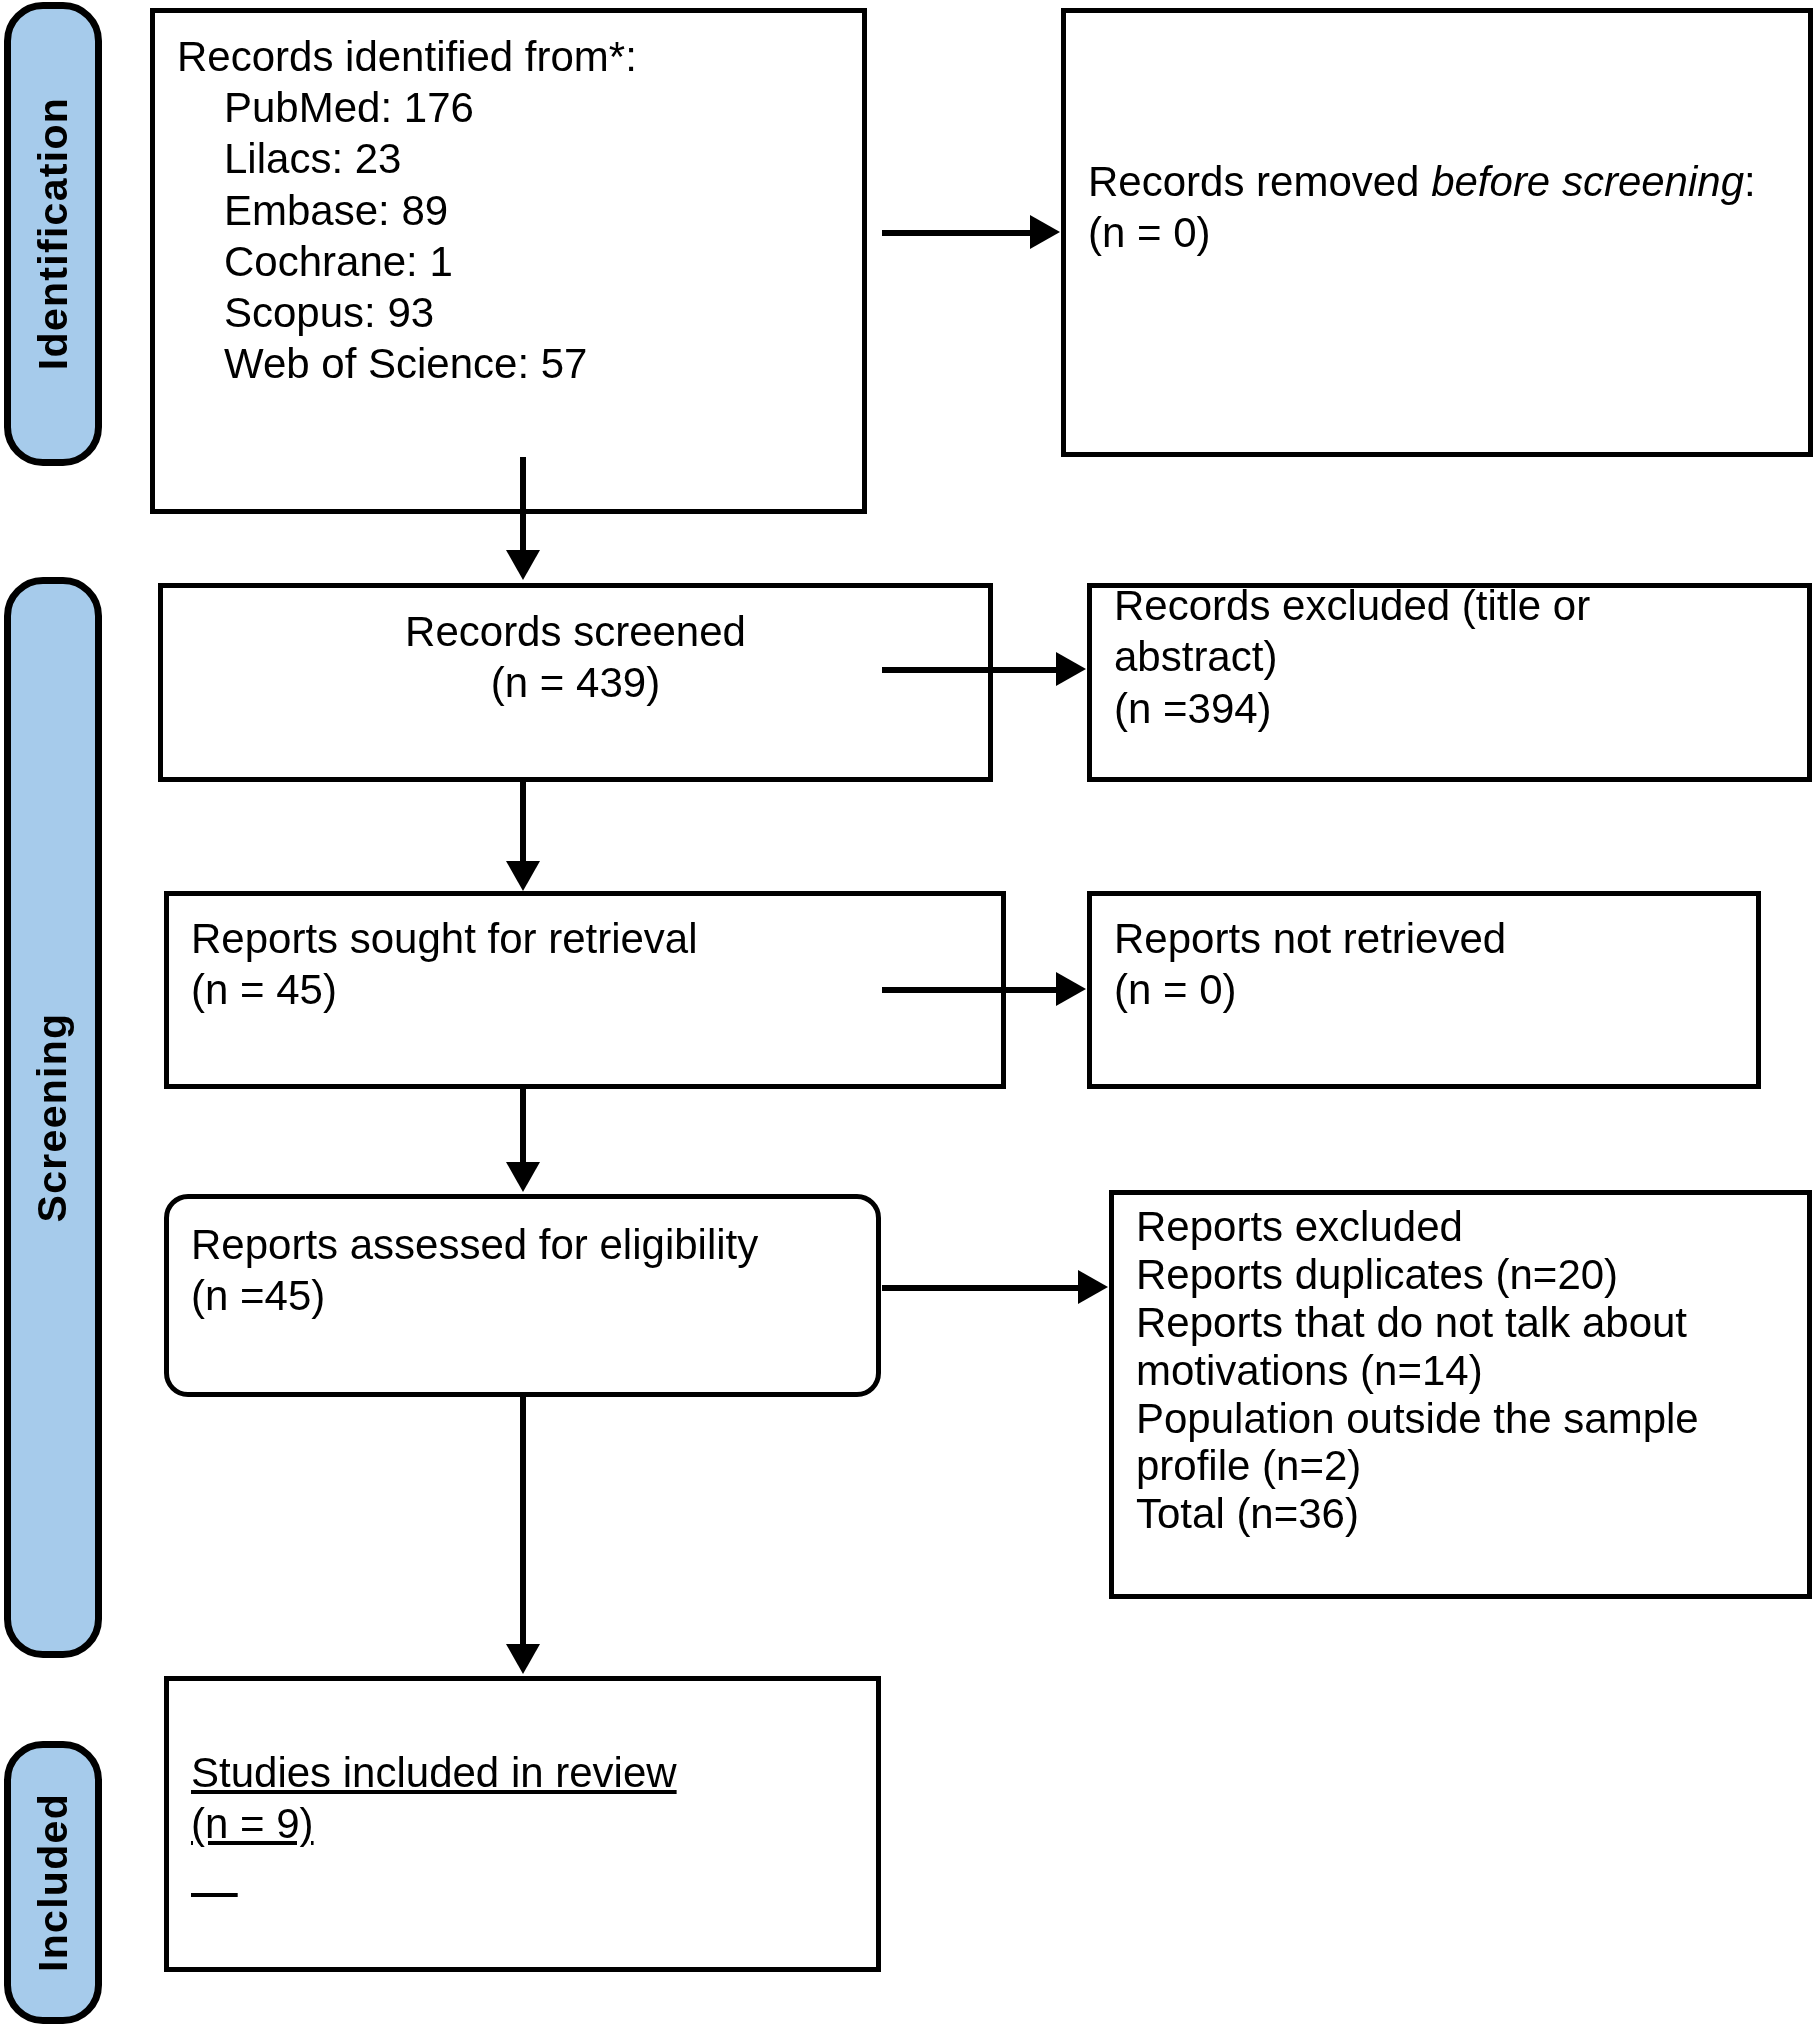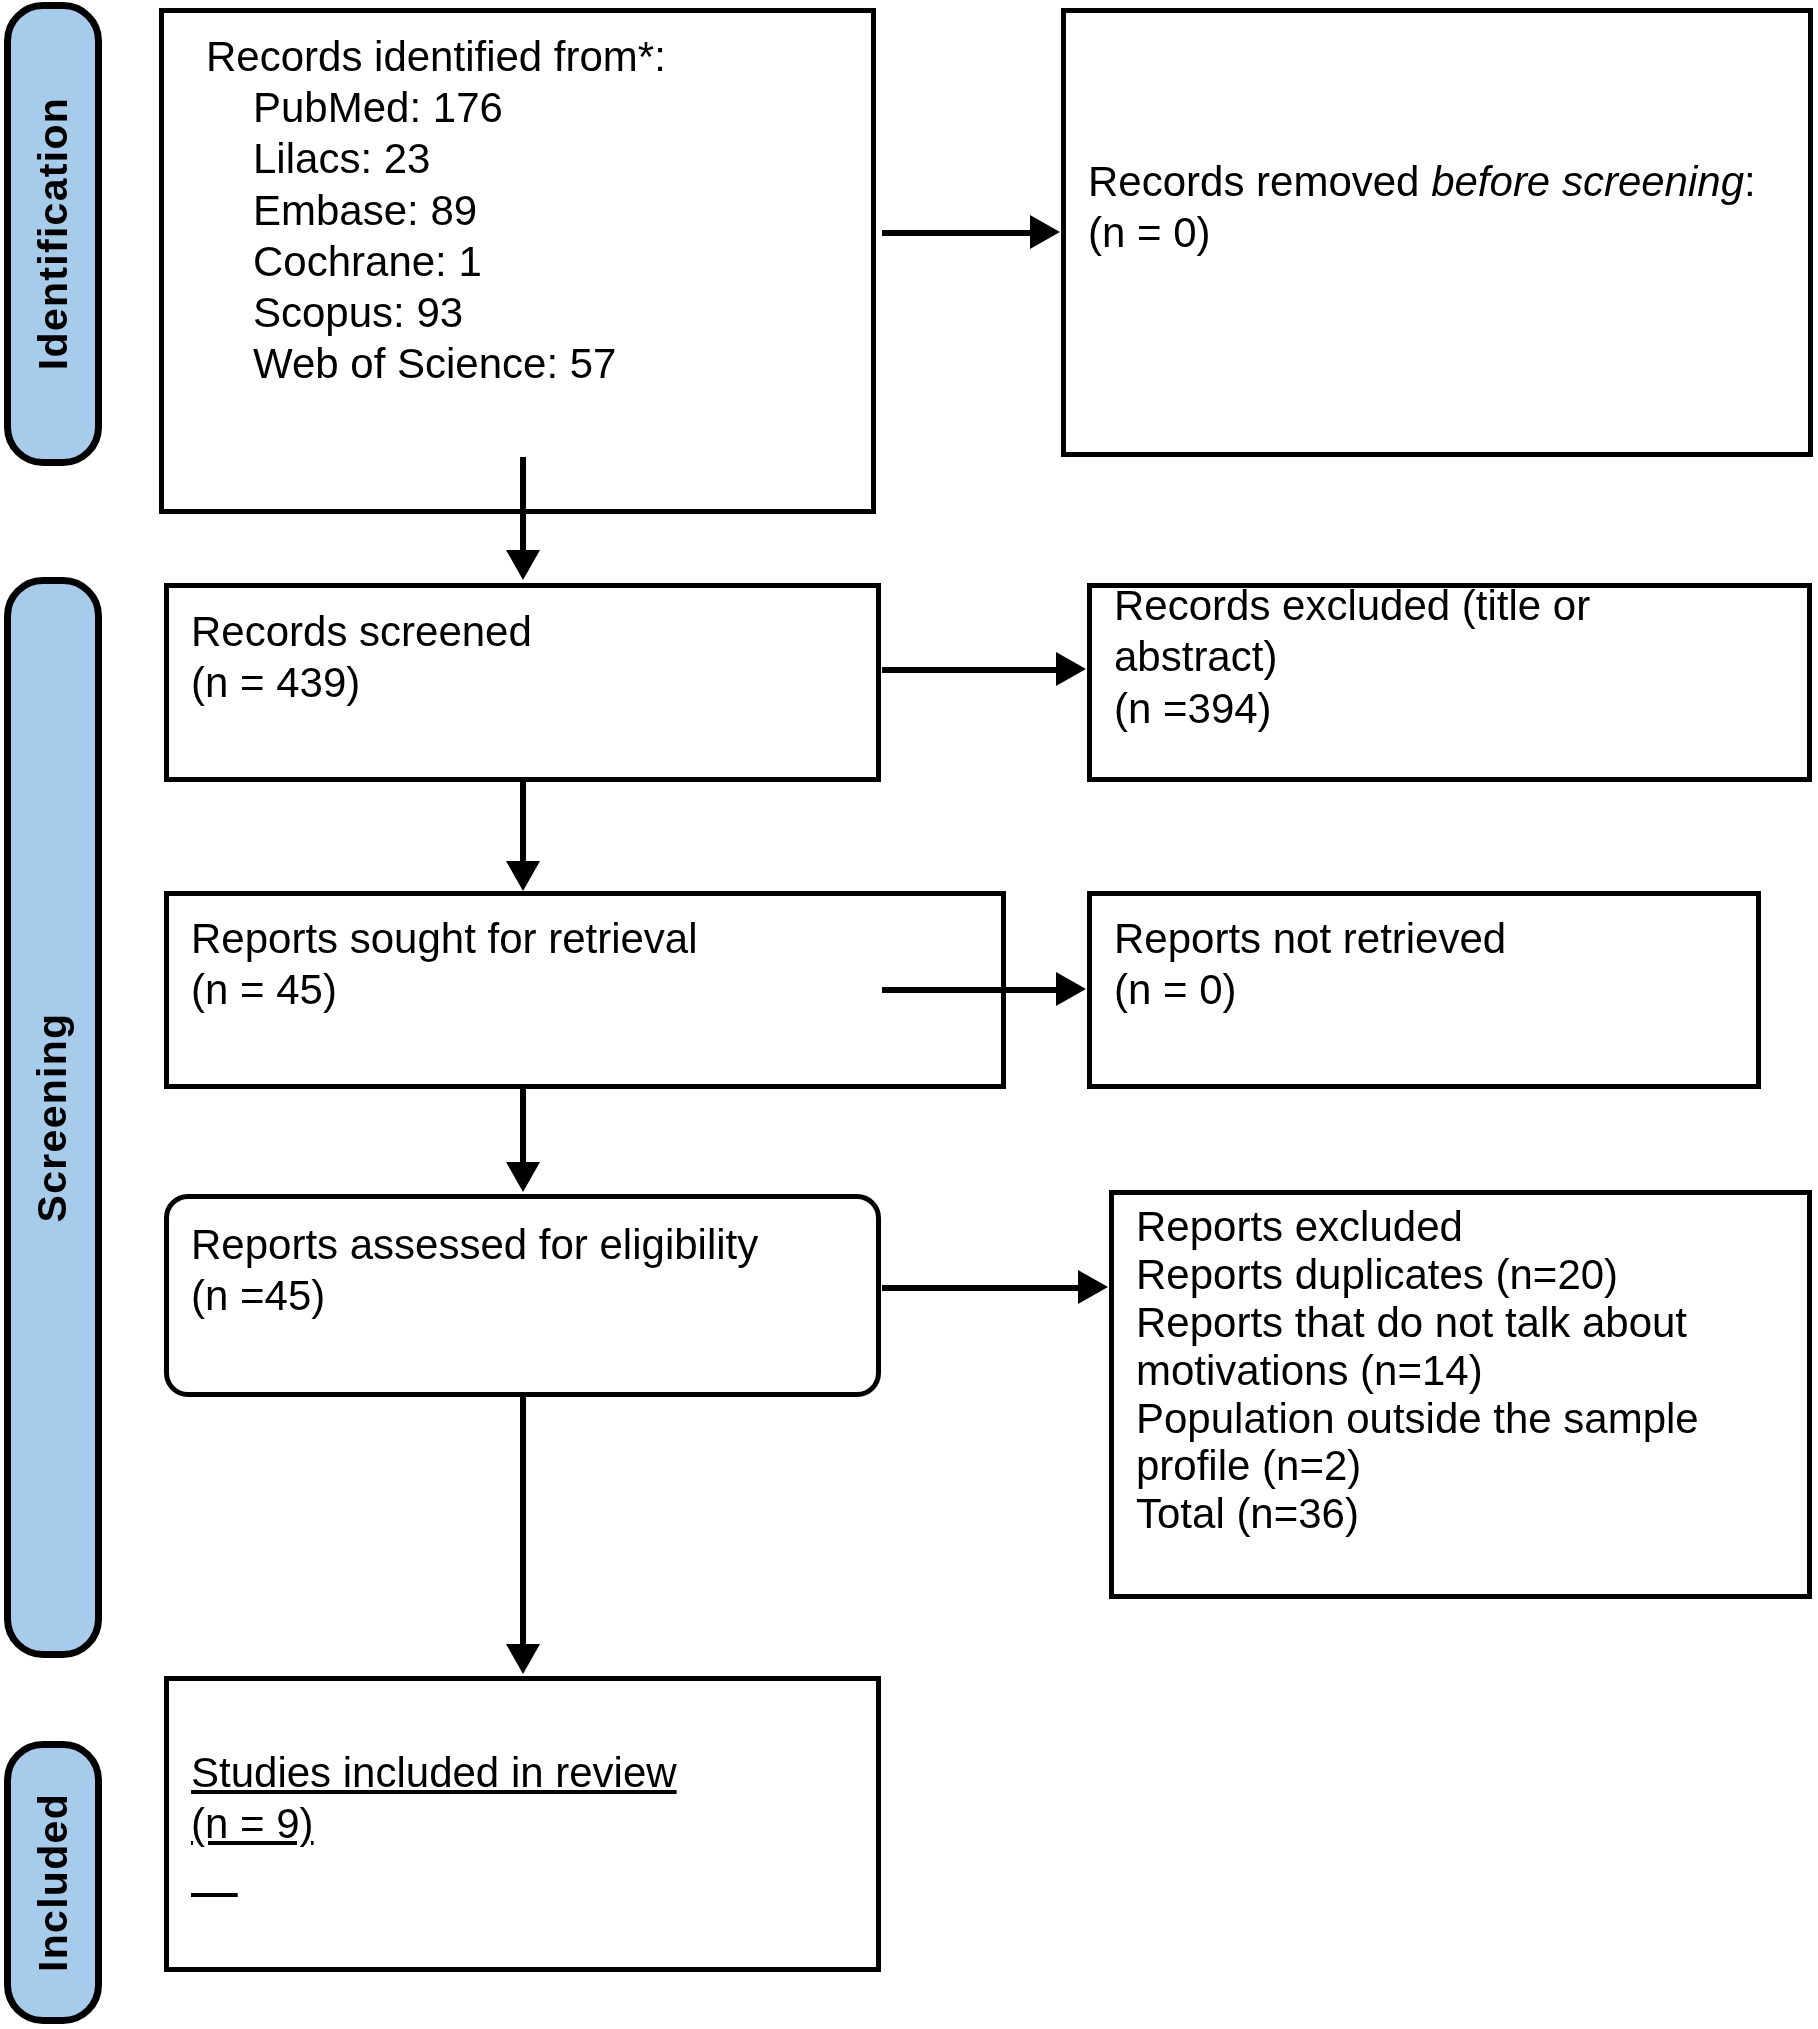--- a/index.html
+++ b/index.html
@@ -107,37 +107,37 @@
   </div>
 
   <div class="stage-pill" style="left:4.2px; top:577px; width:98px; height:1081px;">
     <span class="stage-label">Screening</span>
   </div>
 
   <div class="stage-pill" style="left:4.2px; top:1741px; width:98px; height:283px;">
     <span class="stage-label">Included</span>
   </div>
 
-  <div class="flow-box" style="left:159px; top:8.4px; width:717px; height:506px;padding-left:20px;">
+  <div class="flow-box" style="left:150px; top:8.4px; width:717px; height:506px;">
     <div class="box-text"><span>Records identified from*:</span><span class="indent">PubMed: 176</span><span class="indent">Lilacs: 23</span><span class="indent">Embase: 89</span><span class="indent">Cochrane: 1</span><span class="indent">Scopus: 93</span><span class="indent">Web of Science: 57</span>
     </div>
   </div>
 
   <div class="flow-box" style="left:1061px; top:8.4px; width:752px; height:449px;">
     <div class="box-text"><span>Records removed </span><em>before</em><span> </span><em>screening</em><span>: (n = 0)</span>
     </div>
   </div>
 
   <div class="conn-h" style="left:882px; top:230px; width:148px;"></div>
   <div class="arrow-right" style="left:1030px; top:215px;"></div>
 
   <div class="conn-v" style="left:520px; top:457px; height:94px;"></div>
   <div class="arrow-down" style="left:506px; top:550px;"></div>
 
-  <div class="flow-box" style="left:164px; top:583px; width:717px; height:199px;">
+  <div class="flow-box" style="left:158px; top:583px; width:835px; height:199px;text-align:center;">
     <div class="box-text"><span>Records screened</span>
 <span>(n = 439)</span>
     </div>
   </div>
 
   <div class="flow-box" style="left:1087px; top:583px; width:725px; height:199px;">
     <div class="box-text"><span>Records excluded (title or</span>
 <span>abstract)</span>
 <span>(n =394)</span>
     </div>

